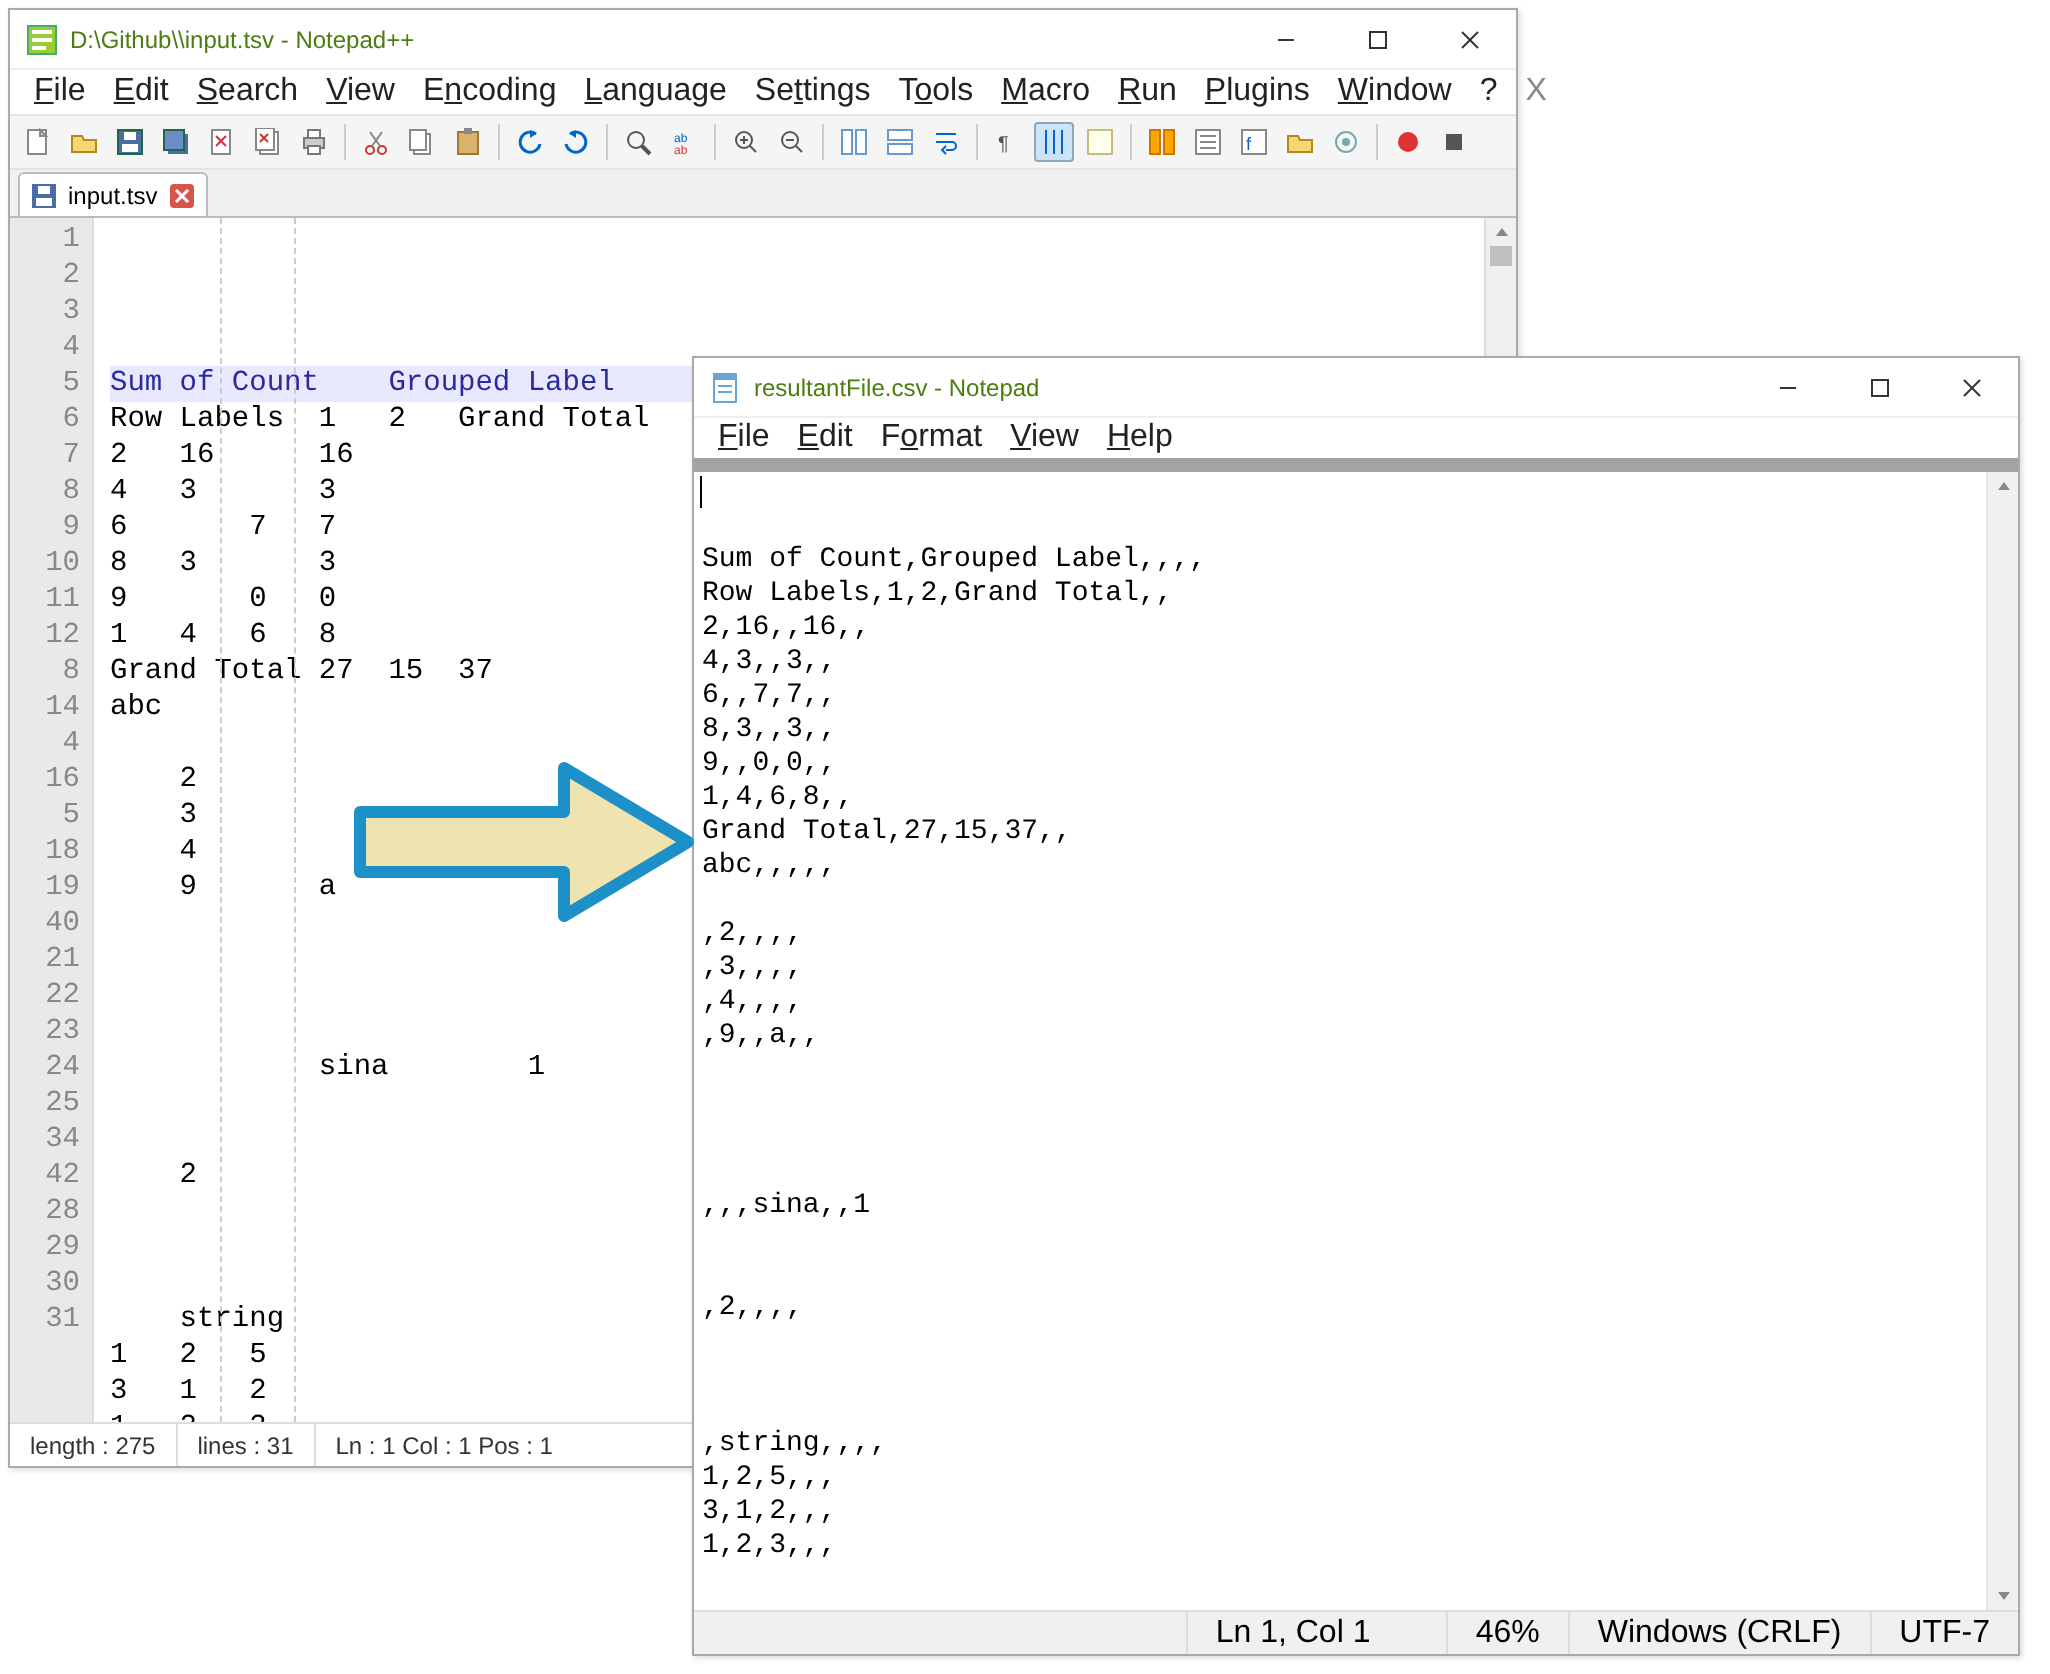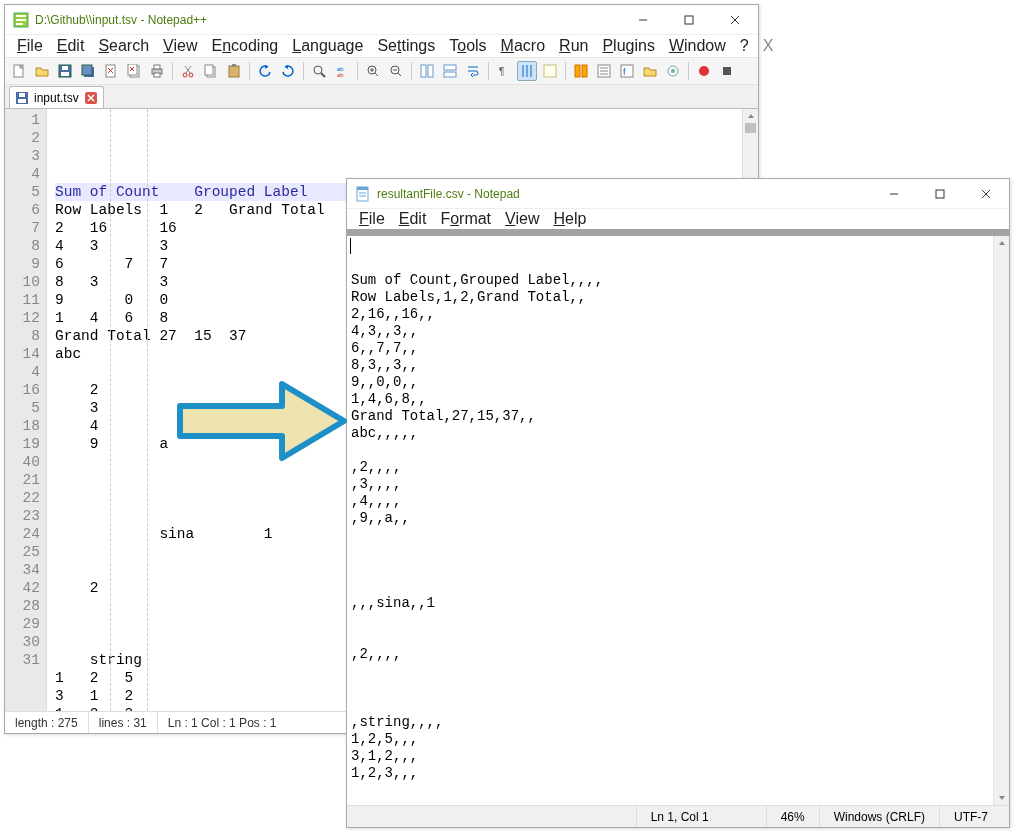--- a/index.html
+++ b/index.html
@@ -39,21 +39,21 @@
   .nppscroll .arr { position:absolute; left:0; right:0; height:14px; display:flex; align-items:center; justify-content:center;}
   .nppscroll .arr.up { top:0;} .nppscroll .arr.down { bottom:0;}
   
   .np { left:346px; top:178px; width:664px; height:650px; }
   .np .menubar { height:20px; padding:2px 6px;}
   .np .textarea { flex:1; font-family: Consolas,"Courier New",monospace; font-size:14px; line-height:17px; padding:2px 2px 2px 4px; white-space:pre; overflow:hidden; position:relative; border-top:7px solid #a3a3a3; color:#000;}
   .np .caret { position:absolute; left:3px; top:2px; width:0; height:16px; border-left:1px solid #000; }
   .np .scroll { position:absolute; right:0; top:0; bottom:0; width:16px; background:#f0f0f0; border-left:1px solid #e4e4e4;}
   .np .scroll .arr { position:absolute; left:0; right:0; height:14px; display:flex; align-items:center; justify-content:center;}
   .np .scroll .arr.up{top:0;} .np .scroll .arr.down{bottom:0;}
-  .np .status { height:22px; border-top:1px solid #ddd; background:#f0f0f0; display:flex; align-items:center; font-size:12px;}
+  .np .status { height:22px; border-top:1px solid #ddd; background:#f0f0f0; display:flex; align-items:center; font-size:16px;}
   .np .status .sp { flex:1; }
   .np .status .cell { padding:0 14px; border-left:1px solid #ddd; height:100%; display:flex; align-items:center;}
   
   .bigarrow { position:absolute; left:172px; top:378px; width:180px; height:86px; z-index:5;}
 </style>
 </head>
 <body>
 
 <div class="window npp">
   <div class="titlebar">

